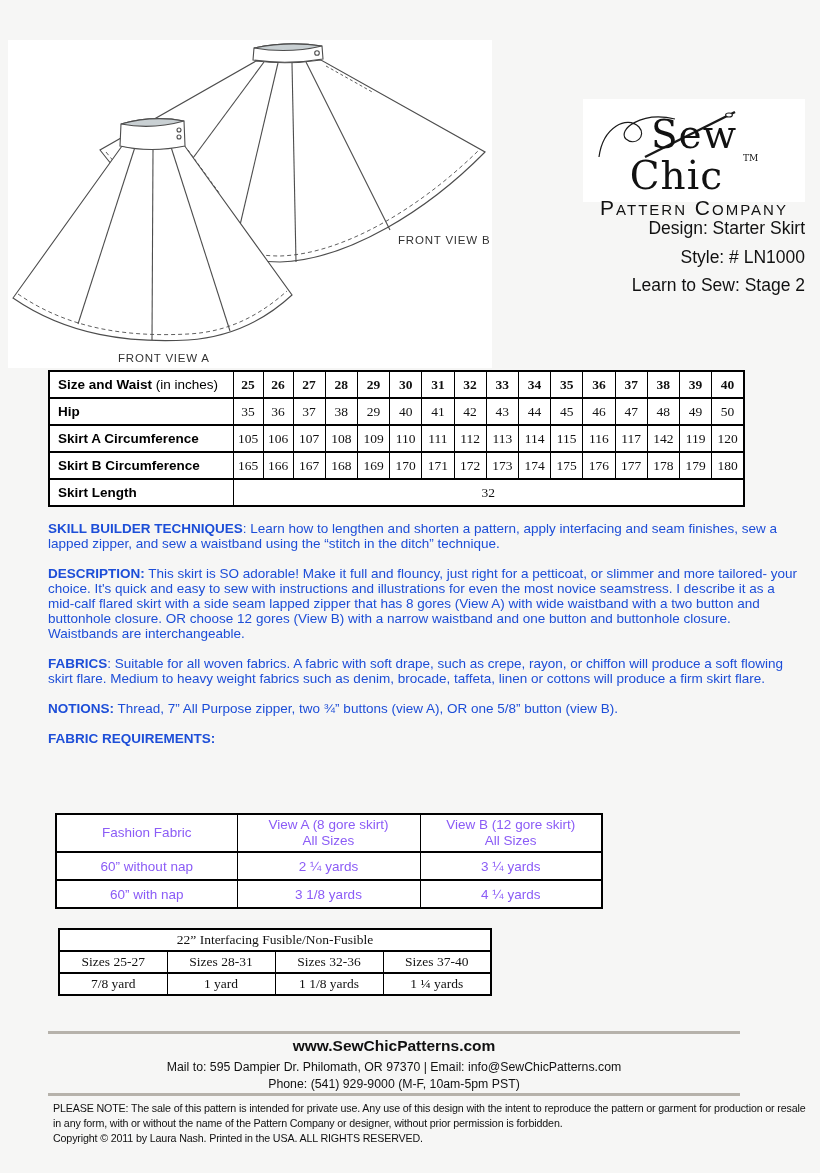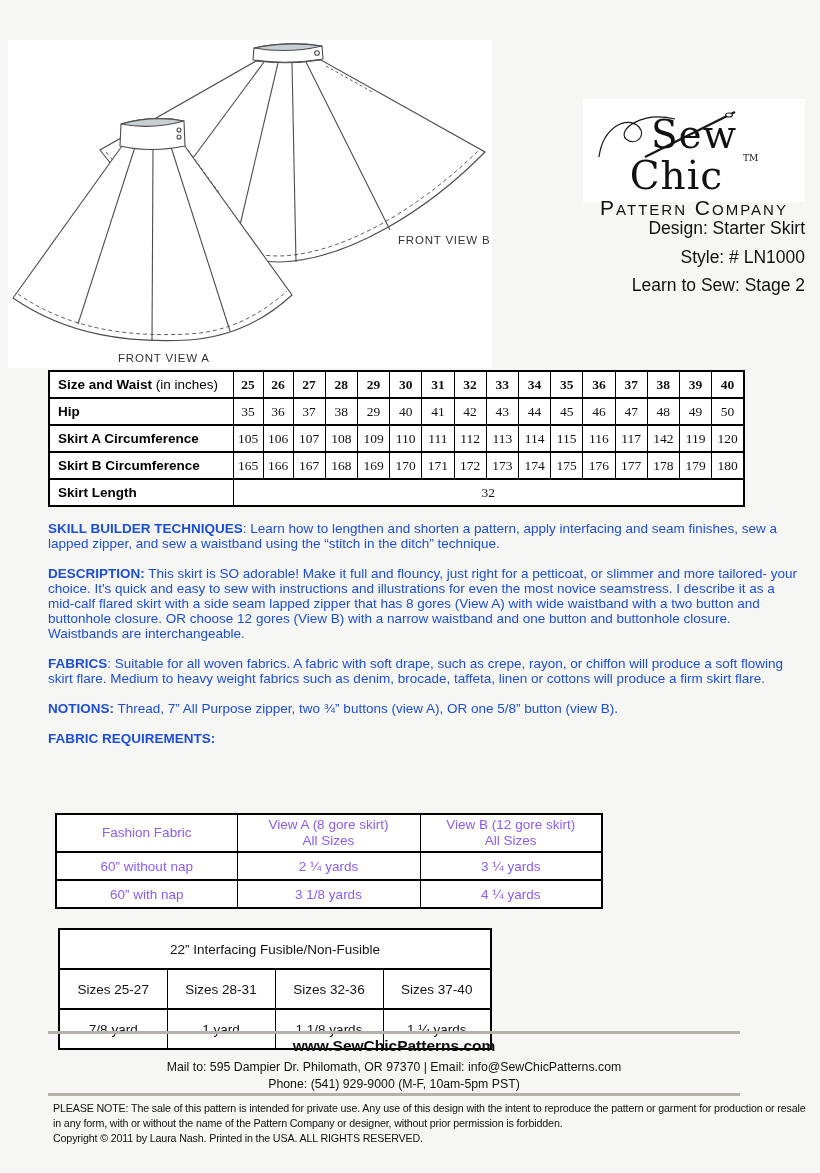--- a/index.html
+++ b/index.html
@@ -39,21 +39,21 @@
 
   
   .req-table{position:absolute;left:55px;top:813px;width:546px;border-collapse:collapse;table-layout:fixed;
              background:#fff;border:2px solid #000;font-size:13.5px;text-align:center;color:#8b5cf6;}
   .req-table td{border:1px solid #000;border-top-width:2px;border-bottom-width:2px;padding:2px 4px;height:22px;}
   .req-table td.fh div{line-height:16px;}
 
   
   .int-table{position:absolute;left:58px;top:928px;width:434px;border-collapse:collapse;table-layout:fixed;
              background:#fff;border:2px solid #000;font-size:13.5px;text-align:center;color:#111;}
-  .int-table td{border:1px solid #000;border-top-width:2px;border-bottom-width:2px;padding:9px 3px;height:20px;}
+  .int-table td{border:1px solid #000;border-top-width:2px;border-bottom-width:2px;padding:0 3px;height:20px;font-family:Liberation Serif, serif;}
 
   
   .rule{position:absolute;left:48px;width:692px;height:3px;background:#b6b2ab;}
   .rule-1{top:1031px;} .rule-2{top:1093px;}
   .footer-center{position:absolute;left:48px;top:1037px;width:692px;text-align:center;color:#111;}
   .site{font-weight:bold;font-size:15.5px;margin-bottom:4px;}
   .contact-line{font-size:12.3px;line-height:17px;}
   .note-block{position:absolute;left:53px;top:1101px;width:756px;font-size:10.7px;line-height:15px;
               letter-spacing:-0.15px;color:#111;}
   .note-block p{margin:0;}

